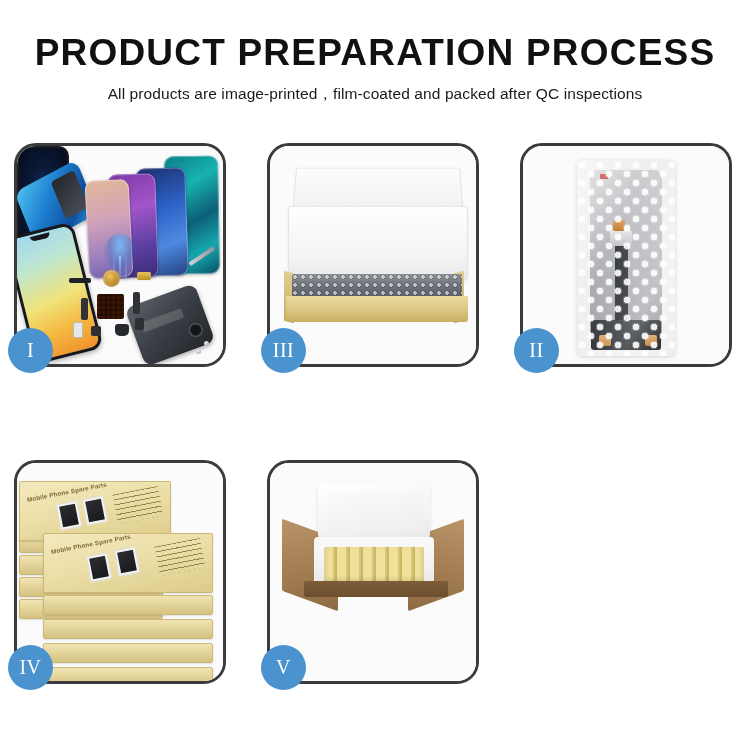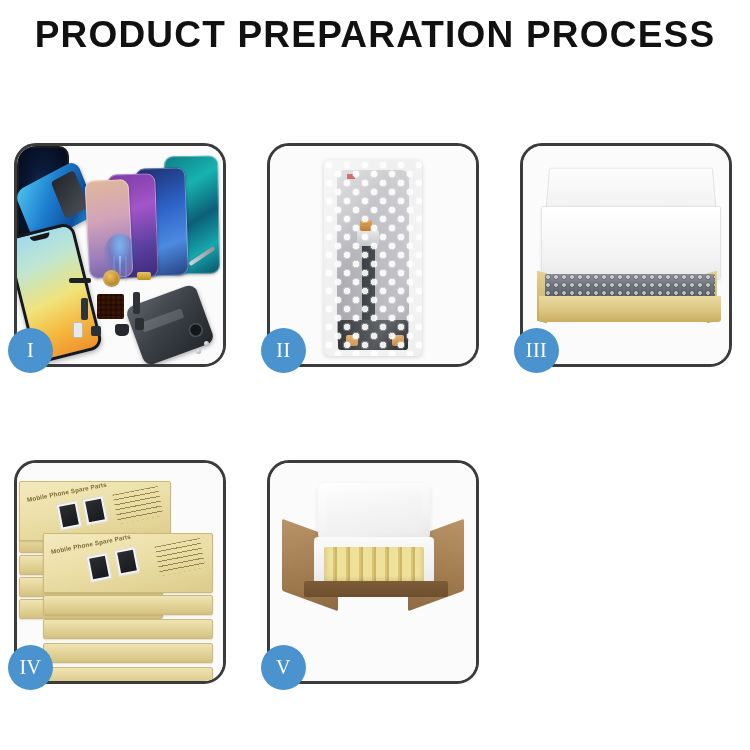--- a/index.html
+++ b/index.html
@@ -13,21 +13,21 @@
     position: relative;
     font-family: "Liberation Sans", sans-serif;
     overflow: hidden;
   }
 
   
   .header {
     position: absolute;
     top: 0; left: 0; right: 0;
     text-align: center;
-    padding-top: 16px;
+    padding-top: 34px;
   }
   .title {
     font-family: "Liberation Sans", sans-serif;
     font-size: 37px;
     font-weight: 700;
     letter-spacing: 1.2px;
     color: #111111;
     line-height: 1.05;
     white-space: nowrap;
   }
@@ -468,20 +468,21 @@
     position:absolute; left: 38px; top: 30px; width: 142px; height: 12px;
     background: rgba(255,255,255,.40);
     transform: perspective(300px) rotateX(26deg) rotate(-3deg);
   }
 </style>
 </head>
 <body>
 
 <div class="header">
   <div class="title">PRODUCT PREPARATION PROCESS</div>
+  <div class="subtitle">All products are image-printed，film-coated and packed after QC inspections</div>
 </div>
 
 <div class="grid">
 
   <div class="panel">
     <div class="panel-clip">
       <div class="scene">
         <div class="p1-film"></div>
 
         <div class="phone-body p1-teal"></div>
@@ -509,50 +510,50 @@
         <span class="part screw" style="right:14px; bottom:18px;"></span>
         <span class="part screw" style="right:22px; bottom:10px;"></span>
         <span class="part tweezer" style="right:6px; top:108px;"></span>
       </div>
     </div>
     <div class="badge">I</div>
   </div>
 
   <div class="panel">
     <div class="panel-clip">
+      <div class="p3-lid-back"></div>
+      <div class="p3-lid-front"></div>
+      <div class="p3-tray-lip-l"></div>
+      <div class="p3-tray-lip-r"></div>
+      <div class="p3-tray-inner"></div>
+      <div class="p3-tray-front"></div>
+    </div>
+    <div class="badge">III</div>
+  </div>
+
+  <div class="panel">
+    <div class="panel-clip">
       <div class="bubble-bag">
         <div class="lcd">
           <span class="redmark"></span>
         </div>
         <div class="flexcable"></div>
         <div class="connector"></div>
         <div class="tape-a"></div>
         <div class="board"></div>
         <div class="tape-b"></div>
         <div class="bubbles"></div>
         <div class="bag-sheen"></div>
       </div>
     </div>
     <div class="badge">II</div>
   </div>
 
   <div class="panel">
     <div class="panel-clip">
-      <div class="p3-lid-back"></div>
-      <div class="p3-lid-front"></div>
-      <div class="p3-tray-lip-l"></div>
-      <div class="p3-tray-lip-r"></div>
-      <div class="p3-tray-inner"></div>
-      <div class="p3-tray-front"></div>
-    </div>
-    <div class="badge">III</div>
-  </div>
-
-  <div class="panel">
-    <div class="panel-clip">
       <div class="stack">
 
         <div class="kbox" style="left:2px;  top:118px; width:142px;"></div>
         <div class="kbox" style="left:2px;  top:96px;  width:142px;"></div>
         <div class="kbox" style="left:2px;  top:74px;  width:142px;"></div>
         <div class="kbox" style="left:2px;  top:52px;  width:142px;"></div>
 
         <div class="kbox lid" style="left:2px;  top:0px;   width:150px;">
           <span class="lbl">Mobile Phone Spare Parts</span>
           <span class="thumb" style="left:38px; top:20px;">

